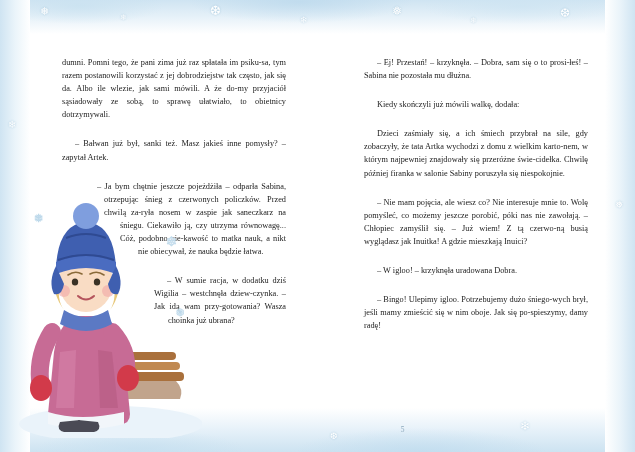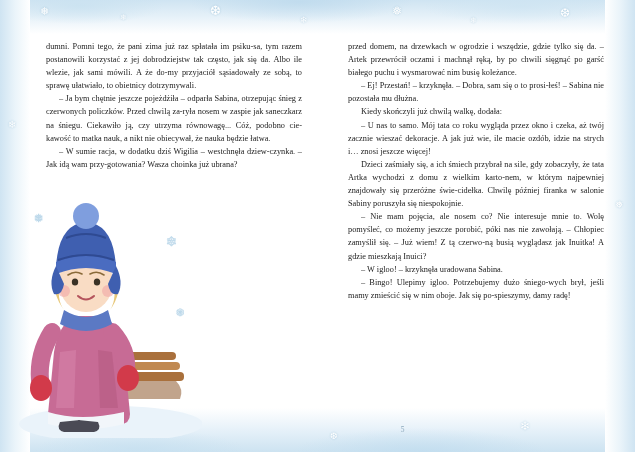--- a/index.html
+++ b/index.html
@@ -66,21 +66,21 @@
     line-height: 13.1px;
     color: #1b1b1b;
     text-align: justify;
     text-justify: inter-word;
     hyphens: manual;
   }
   .col-left  { left: 46px; }
   .col-right { left: 348px; }
 
   .col p {
-    margin: 0;
+    margin: 16px;
     text-indent: 13px;
   }
   .col p.noindent { text-indent: 0; }
 
   
   .push {
     float: left;
     clear: left;
     width: 0px;
     height: 0px;
@@ -135,32 +135,31 @@
     <div class="push" style="height:146px; width:0px;"></div>
     <div class="push" style="height:18px; width:38px;"></div>
     <div class="push" style="height:18px; width:58px;"></div>
     <div class="push" style="height:26px; width:74px;"></div>
     <div class="push" style="height:26px; width:92px;"></div>
     <div class="push" style="height:40px; width:108px;"></div>
     <div class="push" style="height:40px; width:122px;"></div>
     <div class="push" style="height:60px; width:140px;"></div>
 
     <p class="noindent">dumni. Pomni tego, że pani zima już raz spłatała im psiku-sa, tym razem postanowili korzystać z jej dobrodziejstw tak często, jak się da. Albo ile wlezie, jak sami mówili. A że do-my przyjaciół sąsiadowały ze sobą, to sprawę ułatwiało, to obietnicy dotrzymywali.</p>
+    <p>– Bałwan już był, sanki też. Masz jakieś inne pomysły? – zapytał Artek.</p>
     <p>– Ja bym chętnie jeszcze pojeżdżiła – odparła Sabina, otrzepując śnieg z czerwonych policzków. Przed chwilą za-ryła nosem w zaspie jak saneczkarz na śniegu. Ciekawiło ją, czy utrzyma równowagę... Cóż, podobno cie-kawość to matka nauk, a nikt nie obiecywał, że nauka będzie łatwa.</p>
     <p>– W sumie racja, w dodatku dziś Wigilia – westchnęła dziew-czynka. – Jak idą wam przy-gotowania? Wasza choinka już ubrana?</p>
   </div>
 
   <div class="col col-right">
-    <p class="noindent">przed domem, na drzewkach w ogrodzie i wszędzie, gdzie tylko się da. – Artek przewrócił oczami i machnął ręką, by po chwili sięgnąć po garść białego puchu i wysmarować nim busię koleżance.</p>
     <p>– Ej! Przestań! – krzyknęła. – Dobra, sam się o to prosi-łeś! – Sabina nie pozostała mu dłużna.</p>
-    <p>Kiedy skończyli już chwilą walkę, dodała:</p>
-    <p>– U nas to samo. Mój tata co roku wygląda przez okno i czeka, aż twój zacznie wieszać dekoracje. A jak już wie, ile macie ozdób, idzie na strych i… znosi jeszcze więcej!</p>
+    <p>Kiedy skończyli już mówili walkę, dodała:</p>
     <p>Dzieci zaśmiały się, a ich śmiech przybrał na sile, gdy zobaczyły, że tata Artka wychodzi z domu z wielkim karto-nem, w którym najpewniej znajdowały się przeróżne świe-cidełka. Chwilę później firanka w salonie Sabiny poruszyła się niespokojnie.</p>
-    <p>– Nie mam pojęcia, ale nosem co? Nie interesuje mnie to. Wolę pomyśleć, co możemy jeszcze porobić, póki nas nie zawołają. – Chłopiec zamyślił się. – Już wiem! Z tą czerwo-ną busią wyglądasz jak Inuitka! A gdzie mieszkają Inuici?</p>
-    <p>– W igloo! – krzyknęła uradowana Sabina.</p>
+    <p>– Nie mam pojęcia, ale wiesz co? Nie interesuje mnie to. Wolę pomyśleć, co możemy jeszcze porobić, póki nas nie zawołają. – Chłopiec zamyślił się. – Już wiem! Z tą czerwo-ną busią wyglądasz jak Inuitka! A gdzie mieszkają Inuici?</p>
+    <p>– W igloo! – krzyknęła uradowana Dobra.</p>
     <p>– Bingo! Ulepimy igloo. Potrzebujemy dużo śniego-wych brył, jeśli mamy zmieścić się w nim oboje. Jak się po-spieszymy, damy radę!</p>
   </div>
 
   <div id="illustration">
     <svg viewBox="0 0 186 262" width="186" height="262" xmlns="http://www.w3.org/2000/svg">
 
       <ellipse cx="95" cy="248" rx="92" ry="18" fill="#eaf3fa"></ellipse>
 
       <g>
         <rect x="96" y="196" width="72" height="9" rx="4" fill="#a9703c"></rect>

